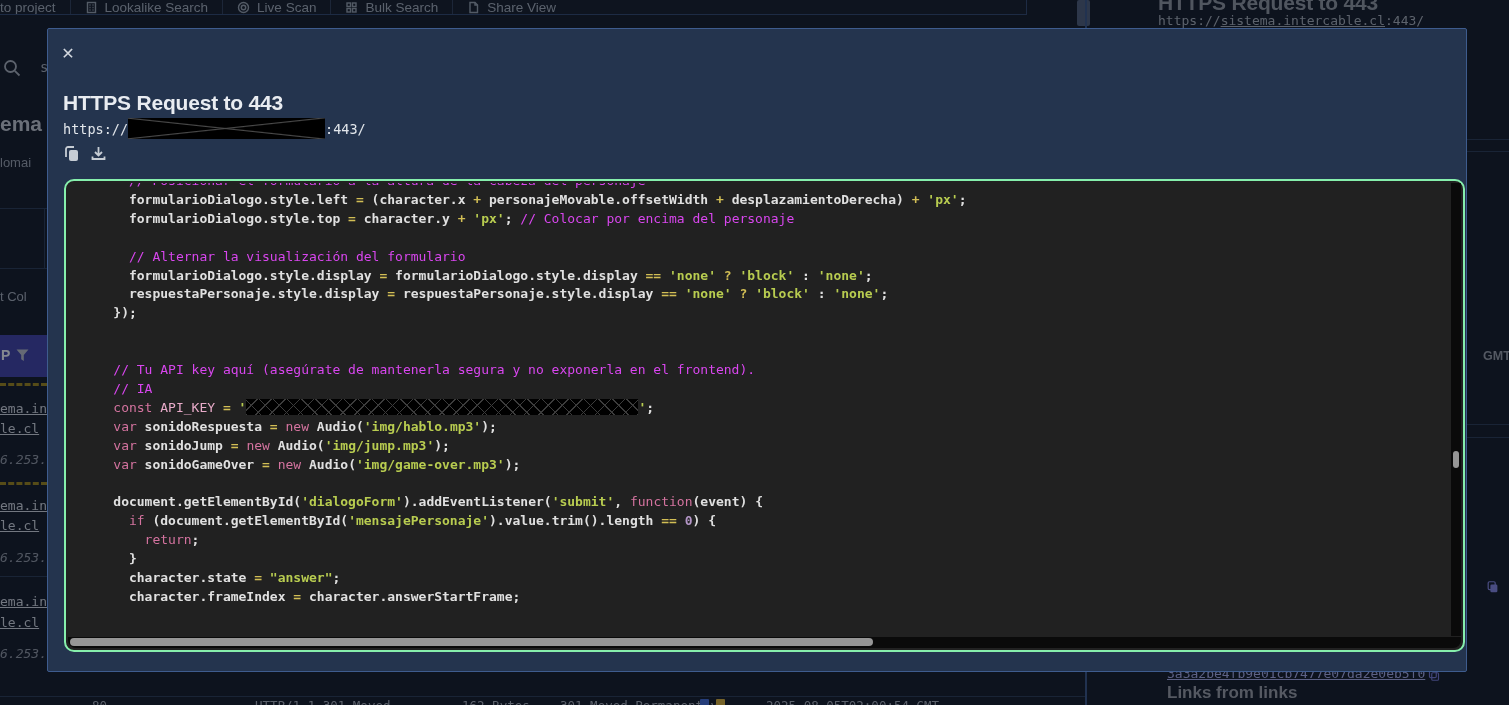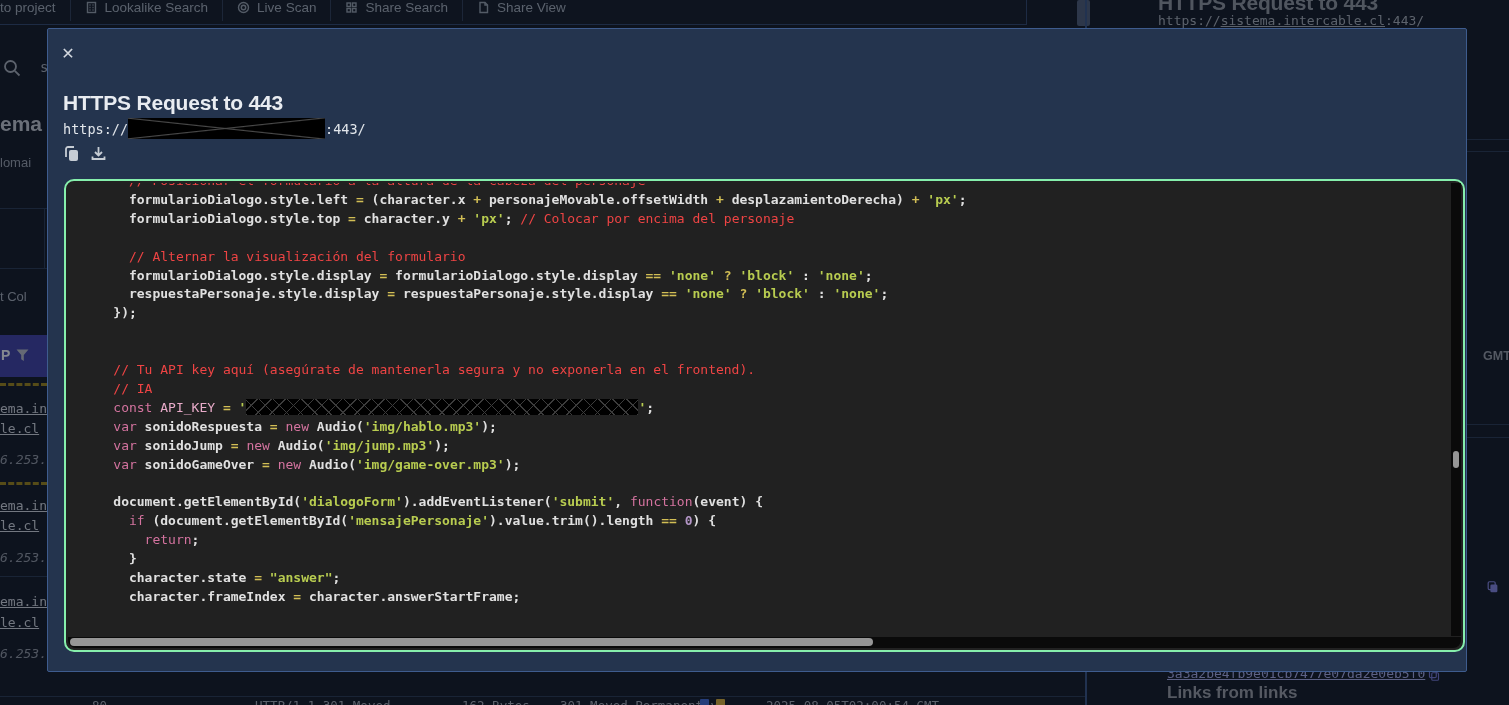--- a/index.html
+++ b/index.html
@@ -9,21 +9,21 @@
     background:#121a26; font-family:"Liberation Sans", sans-serif;
   }
   .mono { font-family:"DejaVu Sans Mono", monospace; }
 
   
   .bg { position:absolute; inset:0; z-index:1; }
   .dim { position:absolute; inset:0; z-index:2; background:rgba(6,10,18,0.42); pointer-events:none; }
 
   
   .toolbar {
-    position:absolute; left:0; top:0; width:1027px; height:25px;
+    position:absolute; left:0; top:0; width:1027px; height:15px;
     background:#141d29; border-bottom:1px solid #2e4468; border-right:1px solid #2e4468;
     overflow:hidden;
   }
   .toolbar-row { position:absolute; left:-14px; top:-7px; display:flex; align-items:center; height:28px; }
   .tb-item { display:flex; align-items:center; gap:7px; padding:0 14px; height:28px;
     color:#96a1ad; font-size:13.5px; white-space:nowrap; }
   .tb-item svg { width:13px; height:13px; stroke:#8b96a3; fill:none; stroke-width:1.4; flex:0 0 auto; }
   .tb-sep { width:1px; height:28px; background:#2b3c54; flex:0 0 auto; }
 
   
@@ -82,21 +82,21 @@
   
   .codebox {
     position:absolute; left:16px; top:150px; width:1401px; height:473px;
     background:#212121; border:2px solid #86efac; border-radius:10px; overflow:hidden;
   }
   .code-scroll { position:absolute; inset:2px 12px 14px 2px; overflow:hidden; }
   .code-content { margin-top:-11px; padding-left:14px; }
   .code-line { font-family:"DejaVu Sans Mono", monospace; font-size:13px; line-height:18.9px;
     white-space:pre; color:#e0e0e0; font-weight:bold; }
   .seg-p { color:#e0e0e0; font-weight:bold; }
-  .seg-c { color:#ef4444; font-weight:normal; }
+  .seg-c { color:#d946ef; font-weight:normal; }
   .seg-k { color:#d4739f; font-weight:normal; }
   .seg-s { color:#b8cc50; font-weight:bold; }
   .seg-o { color:#d2be55; font-weight:bold; }
   .seg-n { color:#b295c5; font-weight:bold; }
   .seg-t { color:#e8abc9; font-weight:normal; }
   .seg-redact { display:inline-block; width:392px; height:16px; vertical-align:-3px; background:
       repeating-linear-gradient(45deg, #3c3c3c 0 1px, transparent 1px 10px),
       repeating-linear-gradient(-45deg, #3c3c3c 0 1px, transparent 1px 10px),
       #000; }
   .hscroll-track { position:absolute; left:2px; right:2px; bottom:2px; height:11px; background:#0a0a0a; border-radius:0 0 8px 8px; }
@@ -133,21 +133,21 @@
             <span>Live Scan</span>
           </div>
           <div class="tb-sep"></div>
           <div class="tb-item">
             <svg viewBox="0 0 13 13">
               <rect x="2" y="2" width="3.5" height="3.5"></rect>
               <rect x="7.5" y="2" width="3.5" height="3.5"></rect>
               <rect x="2" y="7.5" width="3.5" height="3.5"></rect>
               <rect x="7.5" y="7.5" width="3.5" height="3.5"></rect>
             </svg>
-            <span>Share Search</span>
+            <span>Bulk Search</span>
           </div>
           <div class="tb-sep"></div>
           <div class="tb-item">
             <svg viewBox="0 0 13 13">
               <path d="M3 1.5 h5 l2.5 2.5 v7.5 h-7.5 z"></path>
               <path d="M8 1.5 v2.5 h2.5"></path>
             </svg>
             <span>Share View</span>
           </div>
         </div>

